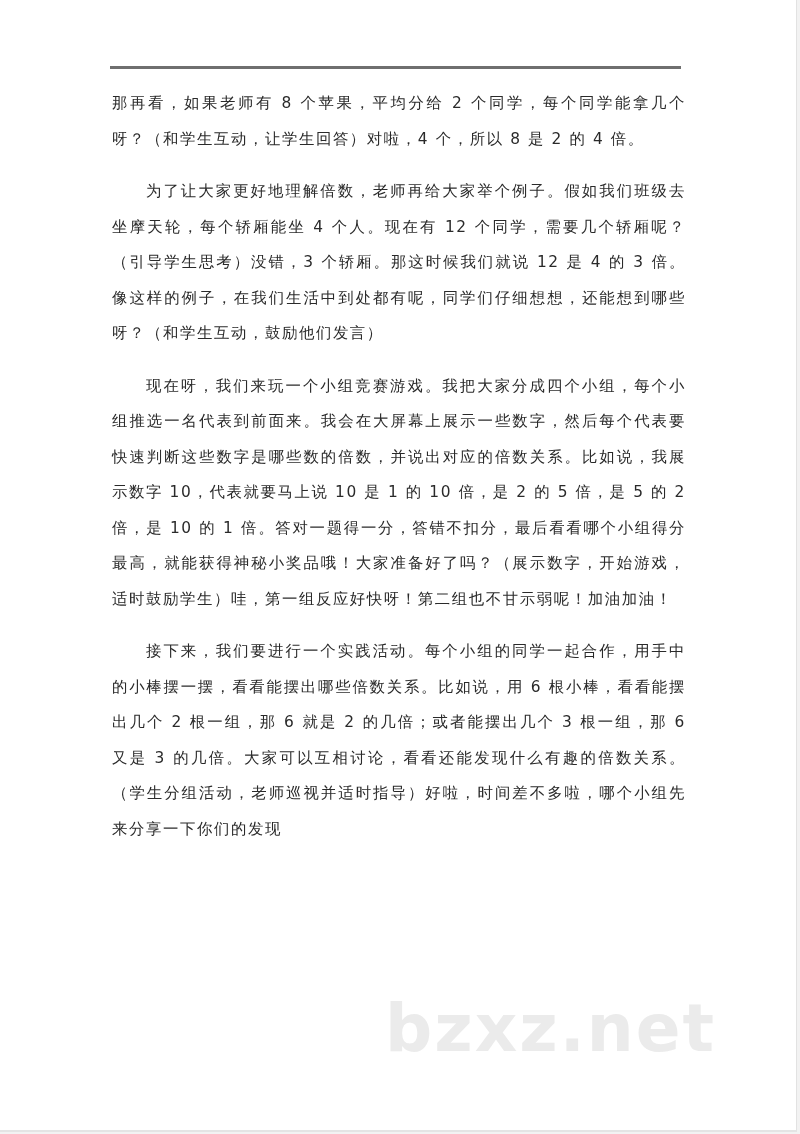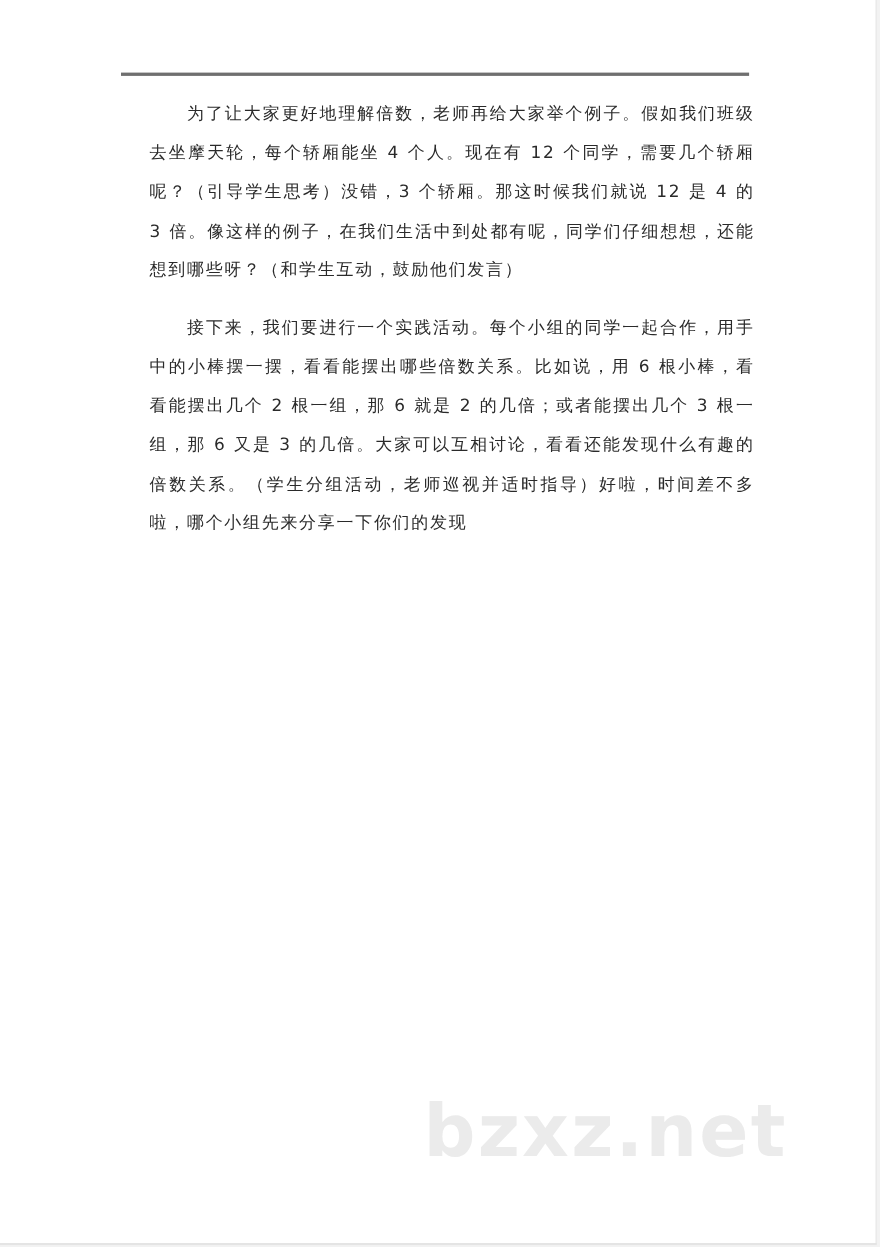--- a/index.html
+++ b/index.html
@@ -24,38 +24,40 @@
   .body-text {
     position: absolute; left: 112px; top: 86px;
     width: 574px;
     color: #2a2a2a;
     font-size: 15.4px;
     line-height: 35.5px;
     letter-spacing: 1.6px;
     text-align: justify;
   }
   .para { margin: 0 0 17px 0; }
-  .para.indent { text-indent: 34px; margin-left: 24px; }
+  .para.indent { text-indent: 34px; }
   .heading { margin: 0 0 17px 0; padding-left: 34px; }
   .watermark {
     position: absolute; left: 385px; top: 996px;
     font-family: "DejaVu Sans", sans-serif;
     font-weight: bold;
     font-size: 66px;
     letter-spacing: 2px;
     color: #e9e9e9;
     line-height: 1;
     opacity: 0.9;
   }
 </style>
 </head>
 <body>
 
 <div class="page">
   <div class="header-rule"></div>
 
   <div class="body-text">
+    <p class="para">那再看，如果老师有 8 个苹果，平均分给 2 个同学，每个同学能拿几个呀？（和学生互动，让学生回答）对啦，4 个，所以 8 是 2 的 4 倍。</p>
     <p class="para indent">为了让大家更好地理解倍数，老师再给大家举个例子。假如我们班级去坐摩天轮，每个轿厢能坐 4 个人。现在有 12 个同学，需要几个轿厢呢？（引导学生思考）没错，3 个轿厢。那这时候我们就说 12 是 4 的 3 倍。像这样的例子，在我们生活中到处都有呢，同学们仔细想想，还能想到哪些呀？（和学生互动，鼓励他们发言）</p>
+    <p class="para indent">现在呀，我们来玩一个小组竞赛游戏。我把大家分成四个小组，每个小组推选一名代表到前面来。我会在大屏幕上展示一些数字，然后每个代表要快速判断这些数字是哪些数的倍数，并说出对应的倍数关系。比如说，我展示数字 10，代表就要马上说 10 是 1 的 10 倍，是 2 的 5 倍，是 5 的 2 倍，是 10 的 1 倍。答对一题得一分，答错不扣分，最后看看哪个小组得分最高，就能获得神秘小奖品哦！大家准备好了吗？（展示数字，开始游戏，适时鼓励学生）哇，第一组反应好快呀！第二组也不甘示弱呢！加油加油！</p>
     <p class="para indent">接下来，我们要进行一个实践活动。每个小组的同学一起合作，用手中的小棒摆一摆，看看能摆出哪些倍数关系。比如说，用 6 根小棒，看看能摆出几个 2 根一组，那 6 就是 2 的几倍；或者能摆出几个 3 根一组，那 6 又是 3 的几倍。大家可以互相讨论，看看还能发现什么有趣的倍数关系。（学生分组活动，老师巡视并适时指导）好啦，时间差不多啦，哪个小组先来分享一下你们的发现</p>
   </div>
 
   <div class="watermark">bzxz.net</div>
 </div>
 
 </body></html>

